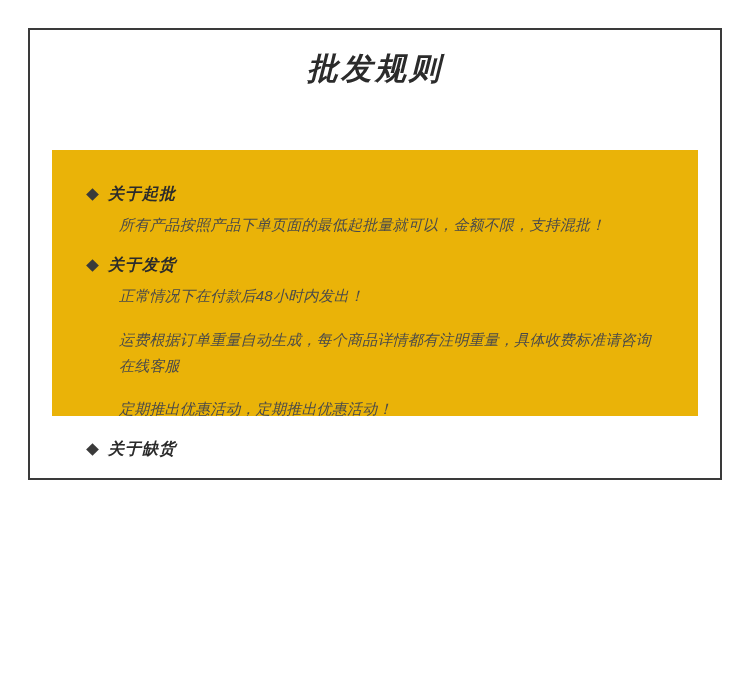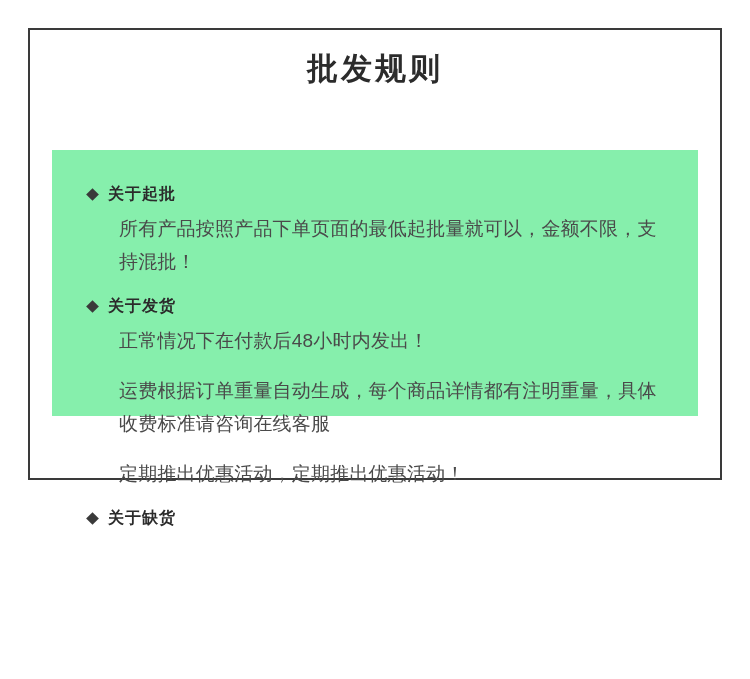--- a/index.html
+++ b/index.html
@@ -12,20 +12,21 @@
     background: #ffffff;
     font-family: "Liberation Sans", sans-serif;
     -webkit-font-smoothing: antialiased;
   }
   .page {
     position: relative;
     width: 750px;
     height: 508px;
     background: #ffffff;
     box-sizing: border-box;
+    font-style: italic;
   }
   .frame {
     position: absolute;
     left: 28px;
     top: 28px;
     right: 28px;
     bottom: 28px;
     border: 2px solid #3a3a3a;
     box-sizing: border-box;
   }
@@ -39,21 +40,21 @@
     font-weight: bold;
     color: #2b2b2b;
     letter-spacing: 3px;
   }
   .card {
     position: absolute;
     left: 52px;
     right: 52px;
     top: 150px;
     bottom: 92px;
-    background: #86efac;
+    background: #eab308;
     box-sizing: border-box;
     padding: 34px 36px 10px 36px;
   }
   .rule {
     margin-bottom: 17px;
   }
   .rule:last-child {
     margin-bottom: 12px;
   }
   .rule-head {
@@ -70,21 +71,21 @@
     margin-right: 11px;
     flex: none;
   }
   .rule-title {
     font-size: 16px;
     font-weight: bold;
     color: #2b2b2b;
     letter-spacing: 1px;
   }
   .rule-body {
-    font-size: 19px;
+    font-size: 15px;
     line-height: 1.75;
     color: #4a4a4a;
     padding-left: 31px;
     letter-spacing: 0.2px;
   }
 </style>
 </head>
 <body>
 
 <div class="page">

